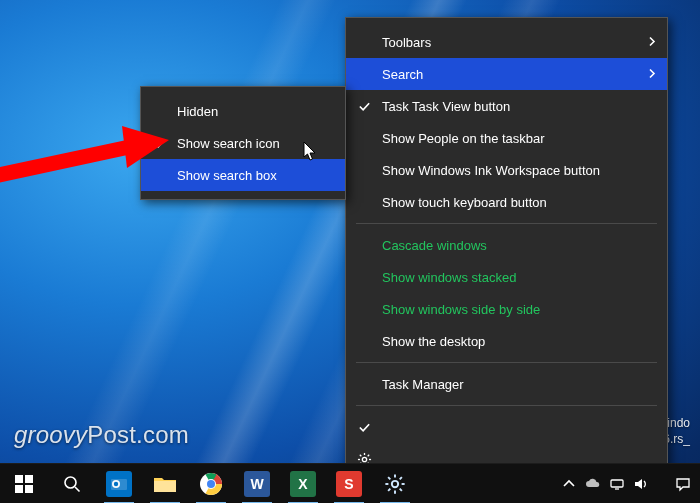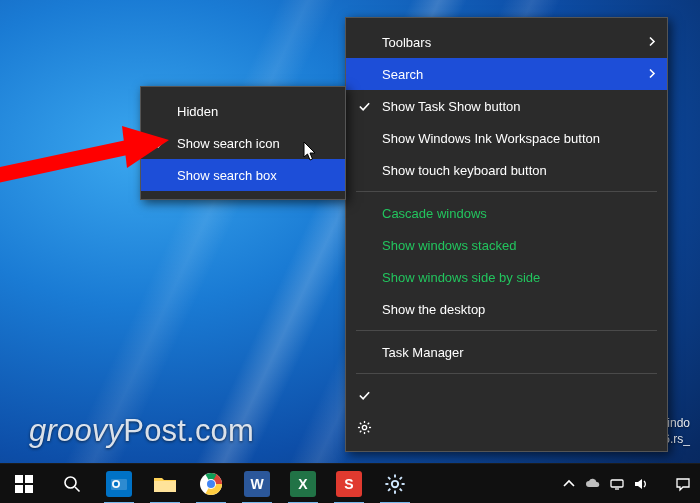--- a/index.html
+++ b/index.html
@@ -12,22 +12,22 @@
   .desktop::before {
     content:""; position:absolute; inset:0;
     background:
       linear-gradient(115deg, rgba(255,255,255,0) 44%, rgba(255,255,255,0.18) 47%, rgba(255,255,255,0) 50%),
       linear-gradient(115deg, rgba(255,255,255,0) 54%, rgba(255,255,255,0.12) 57%, rgba(255,255,255,0) 60%),
       linear-gradient(115deg, rgba(255,255,255,0) 30%, rgba(255,255,255,0.10) 33%, rgba(255,255,255,0) 36%);
     pointer-events:none;
   }
 
   .watermark {
-    position: absolute; left: 29px; bottom: 54px;
-    color: rgba(255,255,255,0.85); font-size: 31px; letter-spacing: .2px;
+    position: absolute; left: 14px; bottom: 54px;
+    color: rgba(255,255,255,0.85); font-size: 24px; letter-spacing: .2px;
     font-style: italic; text-shadow: 0 1px 3px rgba(0,0,0,.6);
   }
   .watermark .post { font-style: normal; font-weight: 300; }
 
   .buildinfo {
     position: absolute; right: 10px; bottom: 56px; text-align: right;
     color: rgba(255,255,255,.9); font-size: 12px; line-height: 16px;
     text-shadow: 0 1px 2px rgba(0,0,0,.5);
   }
 
@@ -113,21 +113,25 @@
         <span class="chev"><svg viewBox="0 0 10 10">
             <path d="M3 1 L7 5 L3 9" fill="none" stroke="#fff" stroke-width="1.6"></path>
           </svg></span>
       </div>
       <div class="item">
         <span class="iconcell check">
           <svg viewBox="0 0 14 14">
             <path d="M2 7 L5.5 10.5 L12 3.5" fill="none" stroke="#fff" stroke-width="1.8"></path>
           </svg>
         </span>
-        <span class="label">Show Task Show button</span>
+        <span class="label">Task Task View button</span>
+      </div>
+      <div class="item">
+        <span class="iconcell "></span>
+        <span class="label">Show People on the taskbar</span>
       </div>
       <div class="item">
         <span class="iconcell "></span>
         <span class="label">Show Windows Ink Workspace button</span>
       </div>
       <div class="item">
         <span class="iconcell "></span>
         <span class="label">Show touch keyboard button</span>
       </div>
       <div class="sep"></div>

